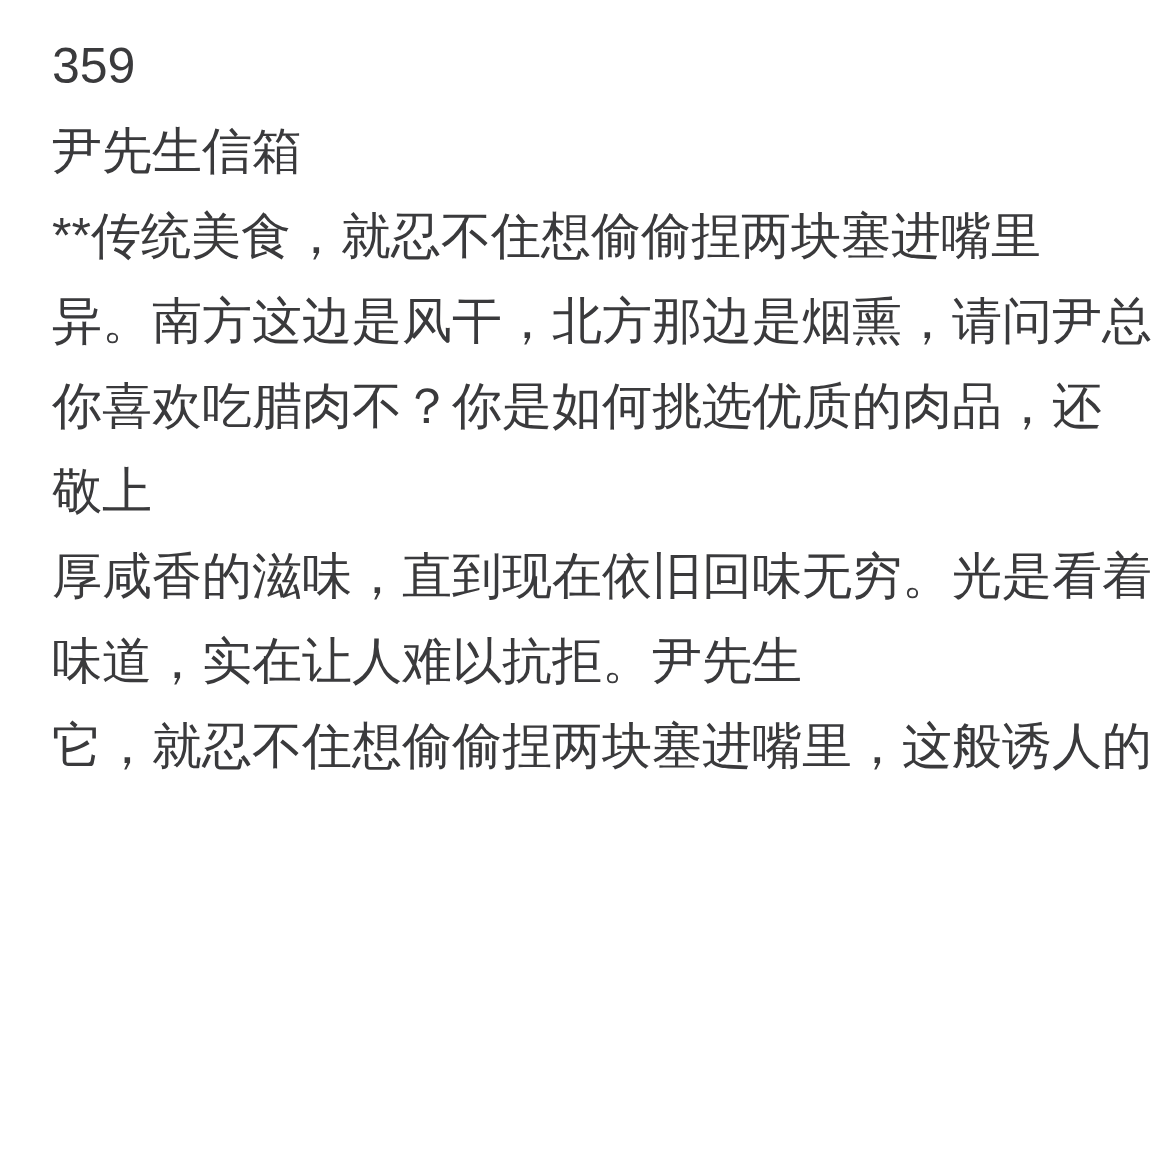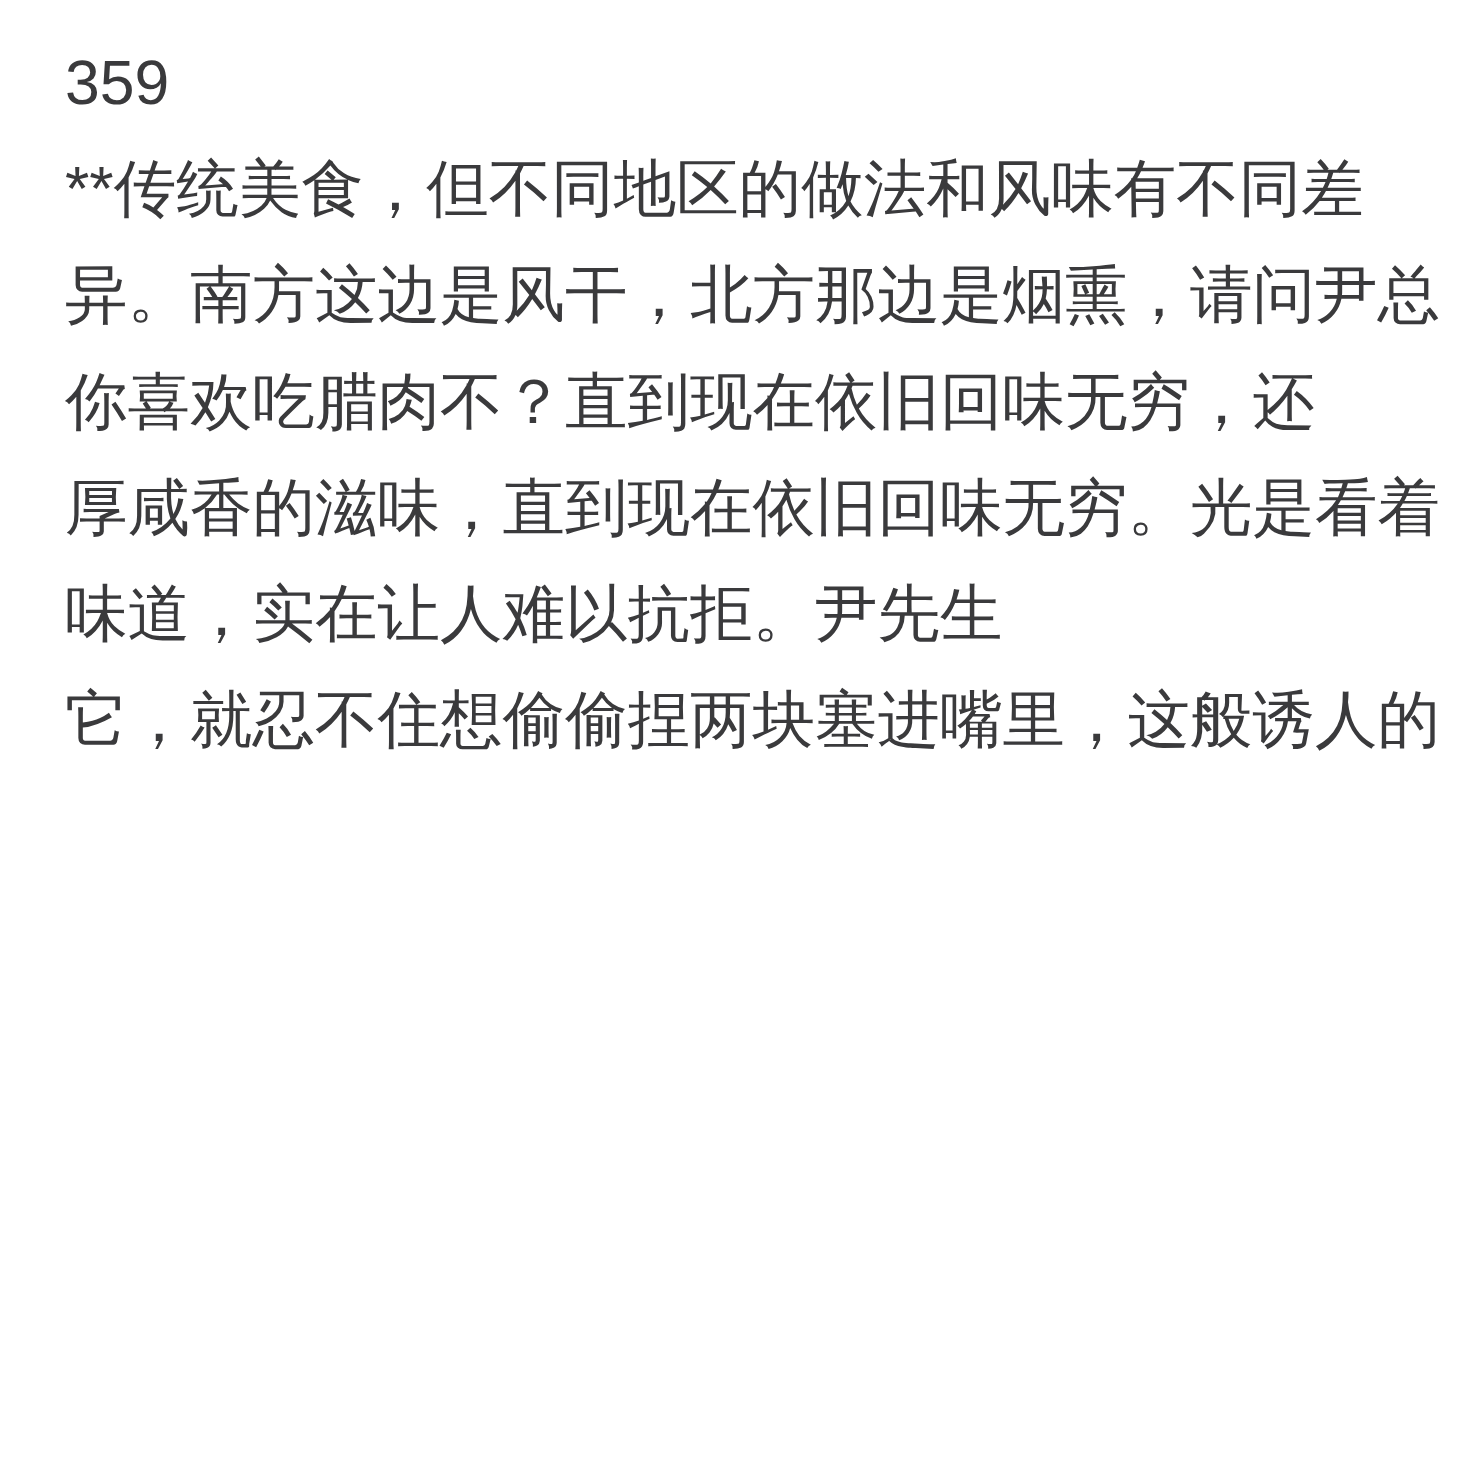--- a/index.html
+++ b/index.html
@@ -25,25 +25,27 @@
     white-space: nowrap;
   }
 </style>
 </head>
 <body>
 
 <div class="page" style="background: rgb(255, 255, 255); color: rgb(58, 58, 60);">
 
   <div class="line">359</div>
 
+  <div class="line">尹先生信箱</div>
 
   <div>
-    <div class="line">**传统美食，但不同地区的做法和风味有不同差</div>
+    <div class="line">**传统美食，就忍不住想偷偷捏两块塞进嘴里</div>
     <div class="line">异。南方这边是风干，北方那边是烟熏，请问尹总</div>
-    <div class="line">你喜欢吃腊肉不？直到现在依旧回味无穷，还</div>
+    <div class="line">你喜欢吃腊肉不？你是如何挑选优质的肉品，还</div>
+    <div class="line">敬上</div>
   </div>
 
   <div>
     <div class="line">厚咸香的滋味，直到现在依旧回味无穷。光是看着</div>
     <div class="line">味道，实在让人难以抗拒。尹先生</div>
     <div class="line">它，就忍不住想偷偷捏两块塞进嘴里，这般诱人的</div>
   </div>
 
 </div>
 

